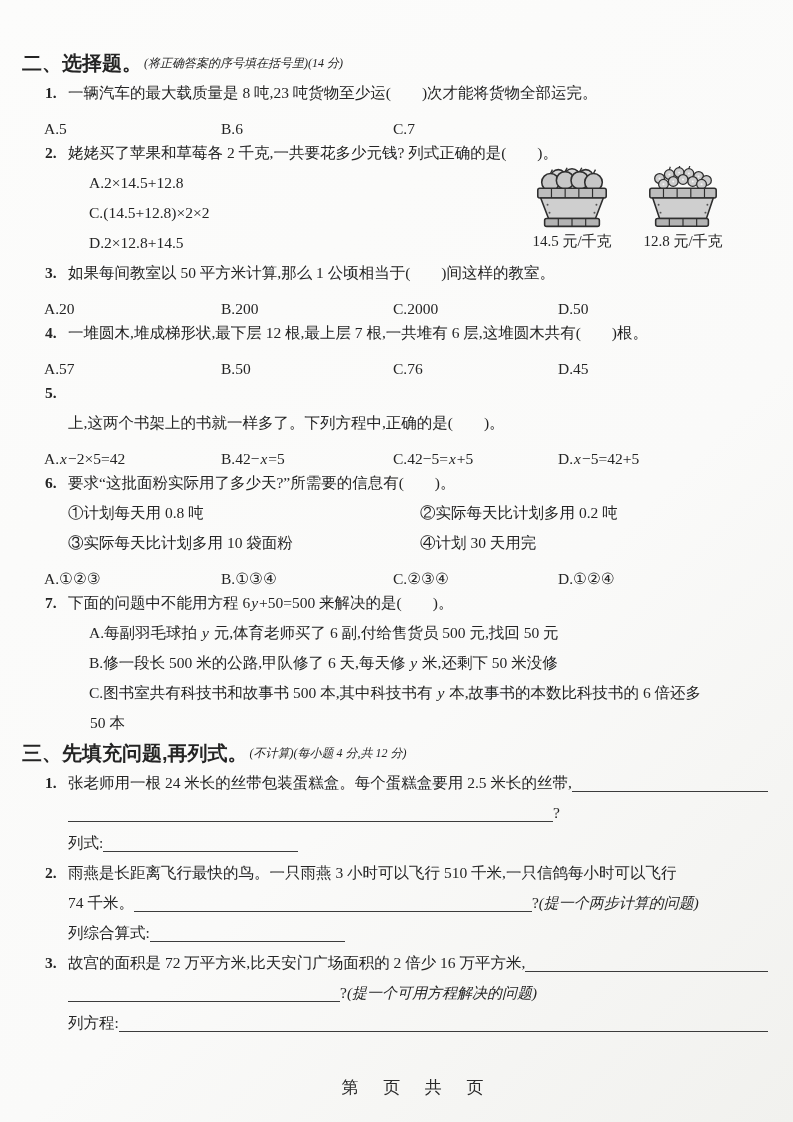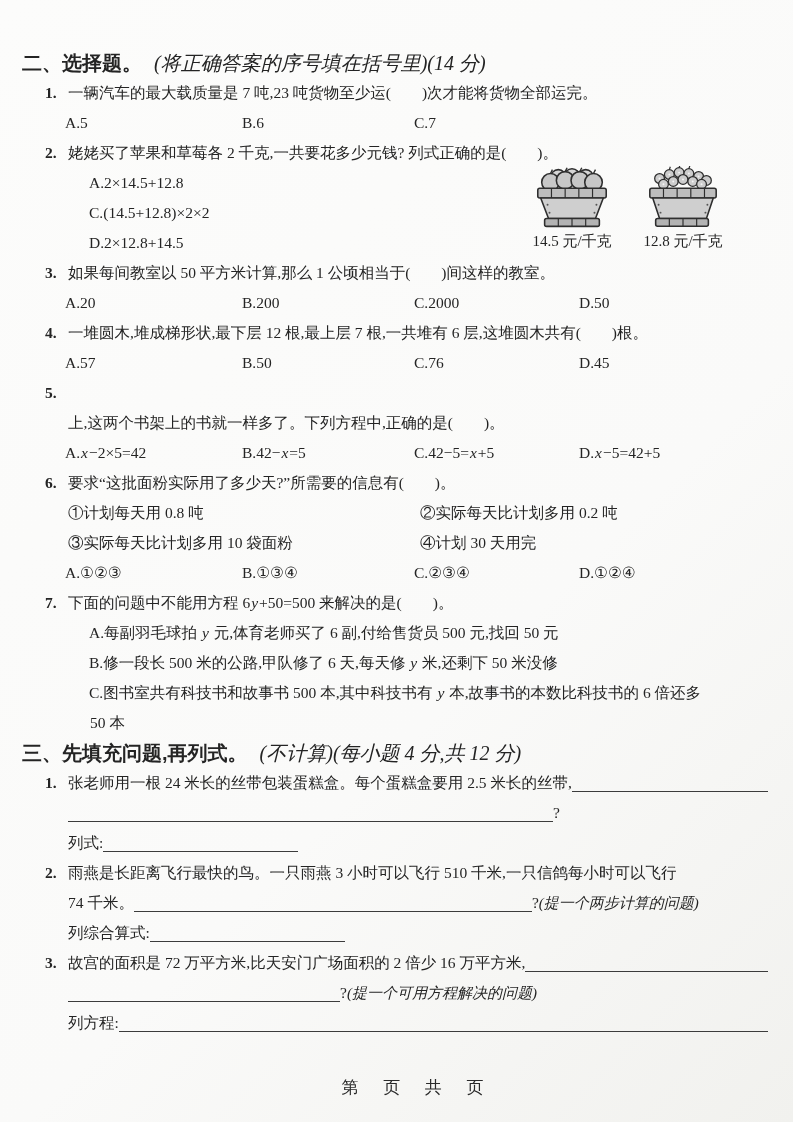--- a/index.html
+++ b/index.html
@@ -12,25 +12,25 @@
     font-family:"Liberation Serif","DejaVu Serif",serif;
     color:#242424;
     font-size:15.5px;
     overflow:hidden;
     box-sizing:border-box;
     padding-top:48px;
   }
   .r{height:30px;display:flex;align-items:center;white-space:nowrap;}
   .sec{padding-left:22px;}
   .sec-title{font-family:"Liberation Sans","DejaVu Sans",sans-serif;font-weight:700;font-size:20px;}
-  .sec-note{font-style:italic;font-size:20px;margin-left:12px;}
+  .sec-note{font-style:italic;font-size:12px;margin-left:2px;}
   .qrow{padding-left:45px;}
   .qnum{font-weight:700;width:23px;flex:none;}
   .cont{padding-left:68px;}
-  .opts{padding-left:65px;}
+  .opts{padding-left:44px;align-items:flex-end;}
   .col1{width:177px;flex:none;}
   .col2{width:172px;flex:none;}
   .col3{width:165px;flex:none;}
   .vopt{padding-left:89px;}
   .info1{width:352px;flex:none;}
   .c2indent{padding-left:90px;}
   .mv{font-style:italic;padding:0 1px;}
   .bl{display:inline-block;border-bottom:1.5px solid #3c3c3c;height:17px;flex:none;}
   .bl-fill{flex:1;margin-right:25px;border-bottom:1.5px solid #3c3c3c;height:17px;}
   .hint{font-style:italic;font-size:15px;}
@@ -46,21 +46,21 @@
 
 <div class="page">
 
   <div class="r sec">
     <span class="sec-title">二、选择题。</span>
     <span class="sec-note">(将正确答案的序号填在括号里)(14 分)</span>
   </div>
 
   <div class="r qrow">
     <span class="qnum">1.</span>
-    <span>一辆汽车的最大载质量是 7 吨,23 吨货物至少运(　　)次才能将货物全部运完。</span>
+    <span>一辆汽车的最大载质量是 8 吨,23 吨货物至少运(　　)次才能将货物全部运完。</span>
   </div>
   <div class="r opts">
     <span class="col1">A.5</span>
     <span class="col2">B.6</span>
     <span class="col3">C.7</span>
   </div>
 
   <div class="r qrow">
     <span class="qnum">2.</span>
     <span>姥姥买了苹果和草莓各 2 千克,一共要花多少元钱? 列式正确的是(　　)。</span>

